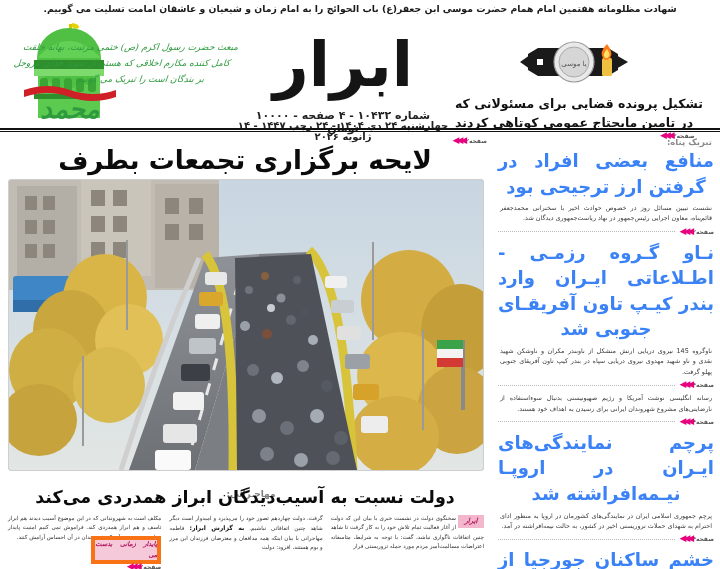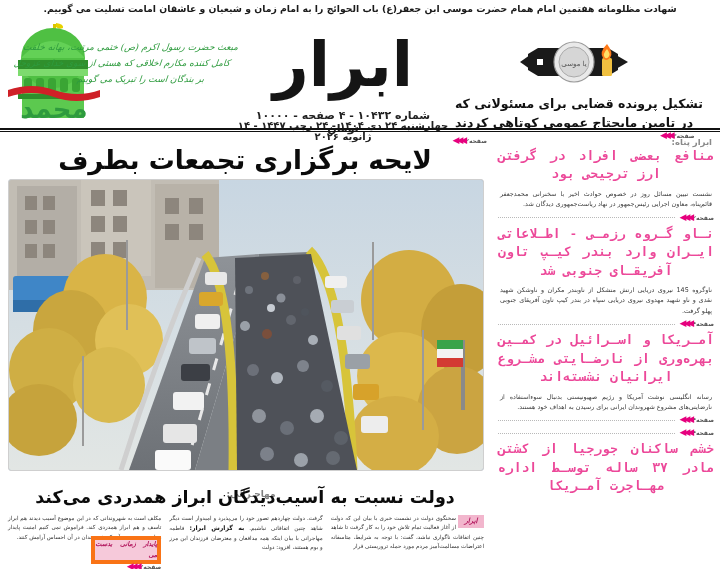--- a/index.html
+++ b/index.html
@@ -16,21 +16,21 @@
   .top-banner{
     position:absolute;top:0;right:0;width:720px;height:16px;
     display:flex;align-items:center;justify-content:center;
     font-size:9.3px;font-weight:bold;color:#1a1a1a;white-space:nowrap;
     letter-spacing:0px;
   }
 
   
   .masthead{position:absolute;top:16px;right:0;width:720px;height:112px;}
 
-  .dome-logo{position:absolute;left:4px;top:2px;width:100px;height:108px;}
+  .dome-logo{position:absolute;left:20px;top:2px;width:100px;height:108px;font-style:italic;}
   .dome-svg{display:block;}
 
   .nastaliq{
     position:absolute;left:78px;top:24px;width:160px;height:72px;
     color:#2e9b3e;font-size:9px;line-height:1.75;text-align:left;
     font-family:"DejaVu Serif","Liberation Serif",serif;font-style:italic;
   }
   .nastaliq div{white-space:nowrap;transform:skewX(-6deg);}
   .nastaliq div:nth-child(2){padding-right:8px;}
   .nastaliq div:nth-child(3){padding-right:34px;}
@@ -75,22 +75,22 @@
   
   .sidebar{
     position:absolute;top:133px;right:0;width:229px;height:436px;
     padding:2px 6px 0 7px;box-sizing:border-box;
   }
   .side-item{margin-bottom:2px;}
   .kicker{
     font-size:8.5px;font-weight:bold;color:#8a8a8a;text-align:right;margin:2px 2px 1px 0;
   }
   .side-head{
-    font-size:13px;font-weight:bold;line-height:1.42;color:#ec4899;text-align:justify;
-    text-align-last:center;letter-spacing:-.2px;font-family:Liberation Mono, monospace;
+    font-size:18px;font-weight:bold;line-height:1.42;color:#3b82f6;text-align:justify;
+    text-align-last:center;letter-spacing:-.2px;
   }
   .side-body{
     font-size:6.4px;line-height:1.62;color:#3a3a3a;text-align:justify;
     margin-top:4px;padding:0 2px;
   }
   .side-ref{margin:3px 0 4px 0;display:flex;align-items:center;}
   .dotline{flex:1;border-bottom:1px dotted #b9b9b9;margin-right:4px;height:1px;}
 
   
   .main{
@@ -204,21 +204,21 @@
       <span class="chev">◀◀◀</span>
     </div>
   </div>
 
   <div class="rule-top"></div>
   <div class="rule-top2"></div>
 
   <div class="sidebar">
 
     <div class="side-item">
-      <div class="kicker">ابرار پناه:</div>
+      <div class="kicker">تبریک پناه:</div>
       <div class="side-head">منافع بعضی افراد در گرفتن ارز ترجیحی بود</div>
       <div class="side-body">نشست تبیین مسائل روز در خصوص حوادث اخیر با سخنرانی محمدجعفر قائم‌پناه، معاون اجرایی رئیس‌جمهور در نهاد ریاست‌جمهوری دیدگان شد.</div>
       <div class="side-ref">
         <span class="page-ref">
           <span class="lbl">صفحه۲</span>
           <span class="chev">◀◀◀</span>
         </span>
         <span class="dotline"></span>
       </div>
     </div>
@@ -229,32 +229,33 @@
       <div class="side-ref">
         <span class="page-ref">
           <span class="lbl">صفحه۴</span>
           <span class="chev">◀◀◀</span>
         </span>
         <span class="dotline"></span>
       </div>
     </div>
 
     <div class="side-item">
-      <div class="side-head">آمـریکا و اسـرائیل در کمـین بهره‌وری از نارضـایتی مشـروع ایرانیان نشسته‌اند</div>
       <div class="side-body">رسانه انگلیسی نوشت آمریکا و رژیم صهیونیستی بدنبال سوءاستفاده از نارضایتی‌های مشروع شهروندان ایرانی برای رسیدن به اهداف خود هستند.</div>
       <div class="side-ref">
         <span class="page-ref">
           <span class="lbl">صفحه۴</span>
           <span class="chev">◀◀◀</span>
         </span>
         <span class="dotline"></span>
       </div>
     </div>
 
     <div class="side-item">
+      <div class="side-head">پرچم نمایندگی‌های ایـران در اروپـا نیـمه‌افراشته شد</div>
+      <div class="side-body">پرچم جمهوری اسلامی ایران در نمایندگی‌های کشورمان در اروپا به منظور ادای احترام به شهدای حملات تروریستی اخیر در کشور، به حالت نیمه‌افراشته در آمد.</div>
       <div class="side-ref">
         <span class="page-ref">
           <span class="lbl">صفحه۴</span>
           <span class="chev">◀◀◀</span>
         </span>
         <span class="dotline"></span>
       </div>
     </div>
 
     <div class="side-item">

